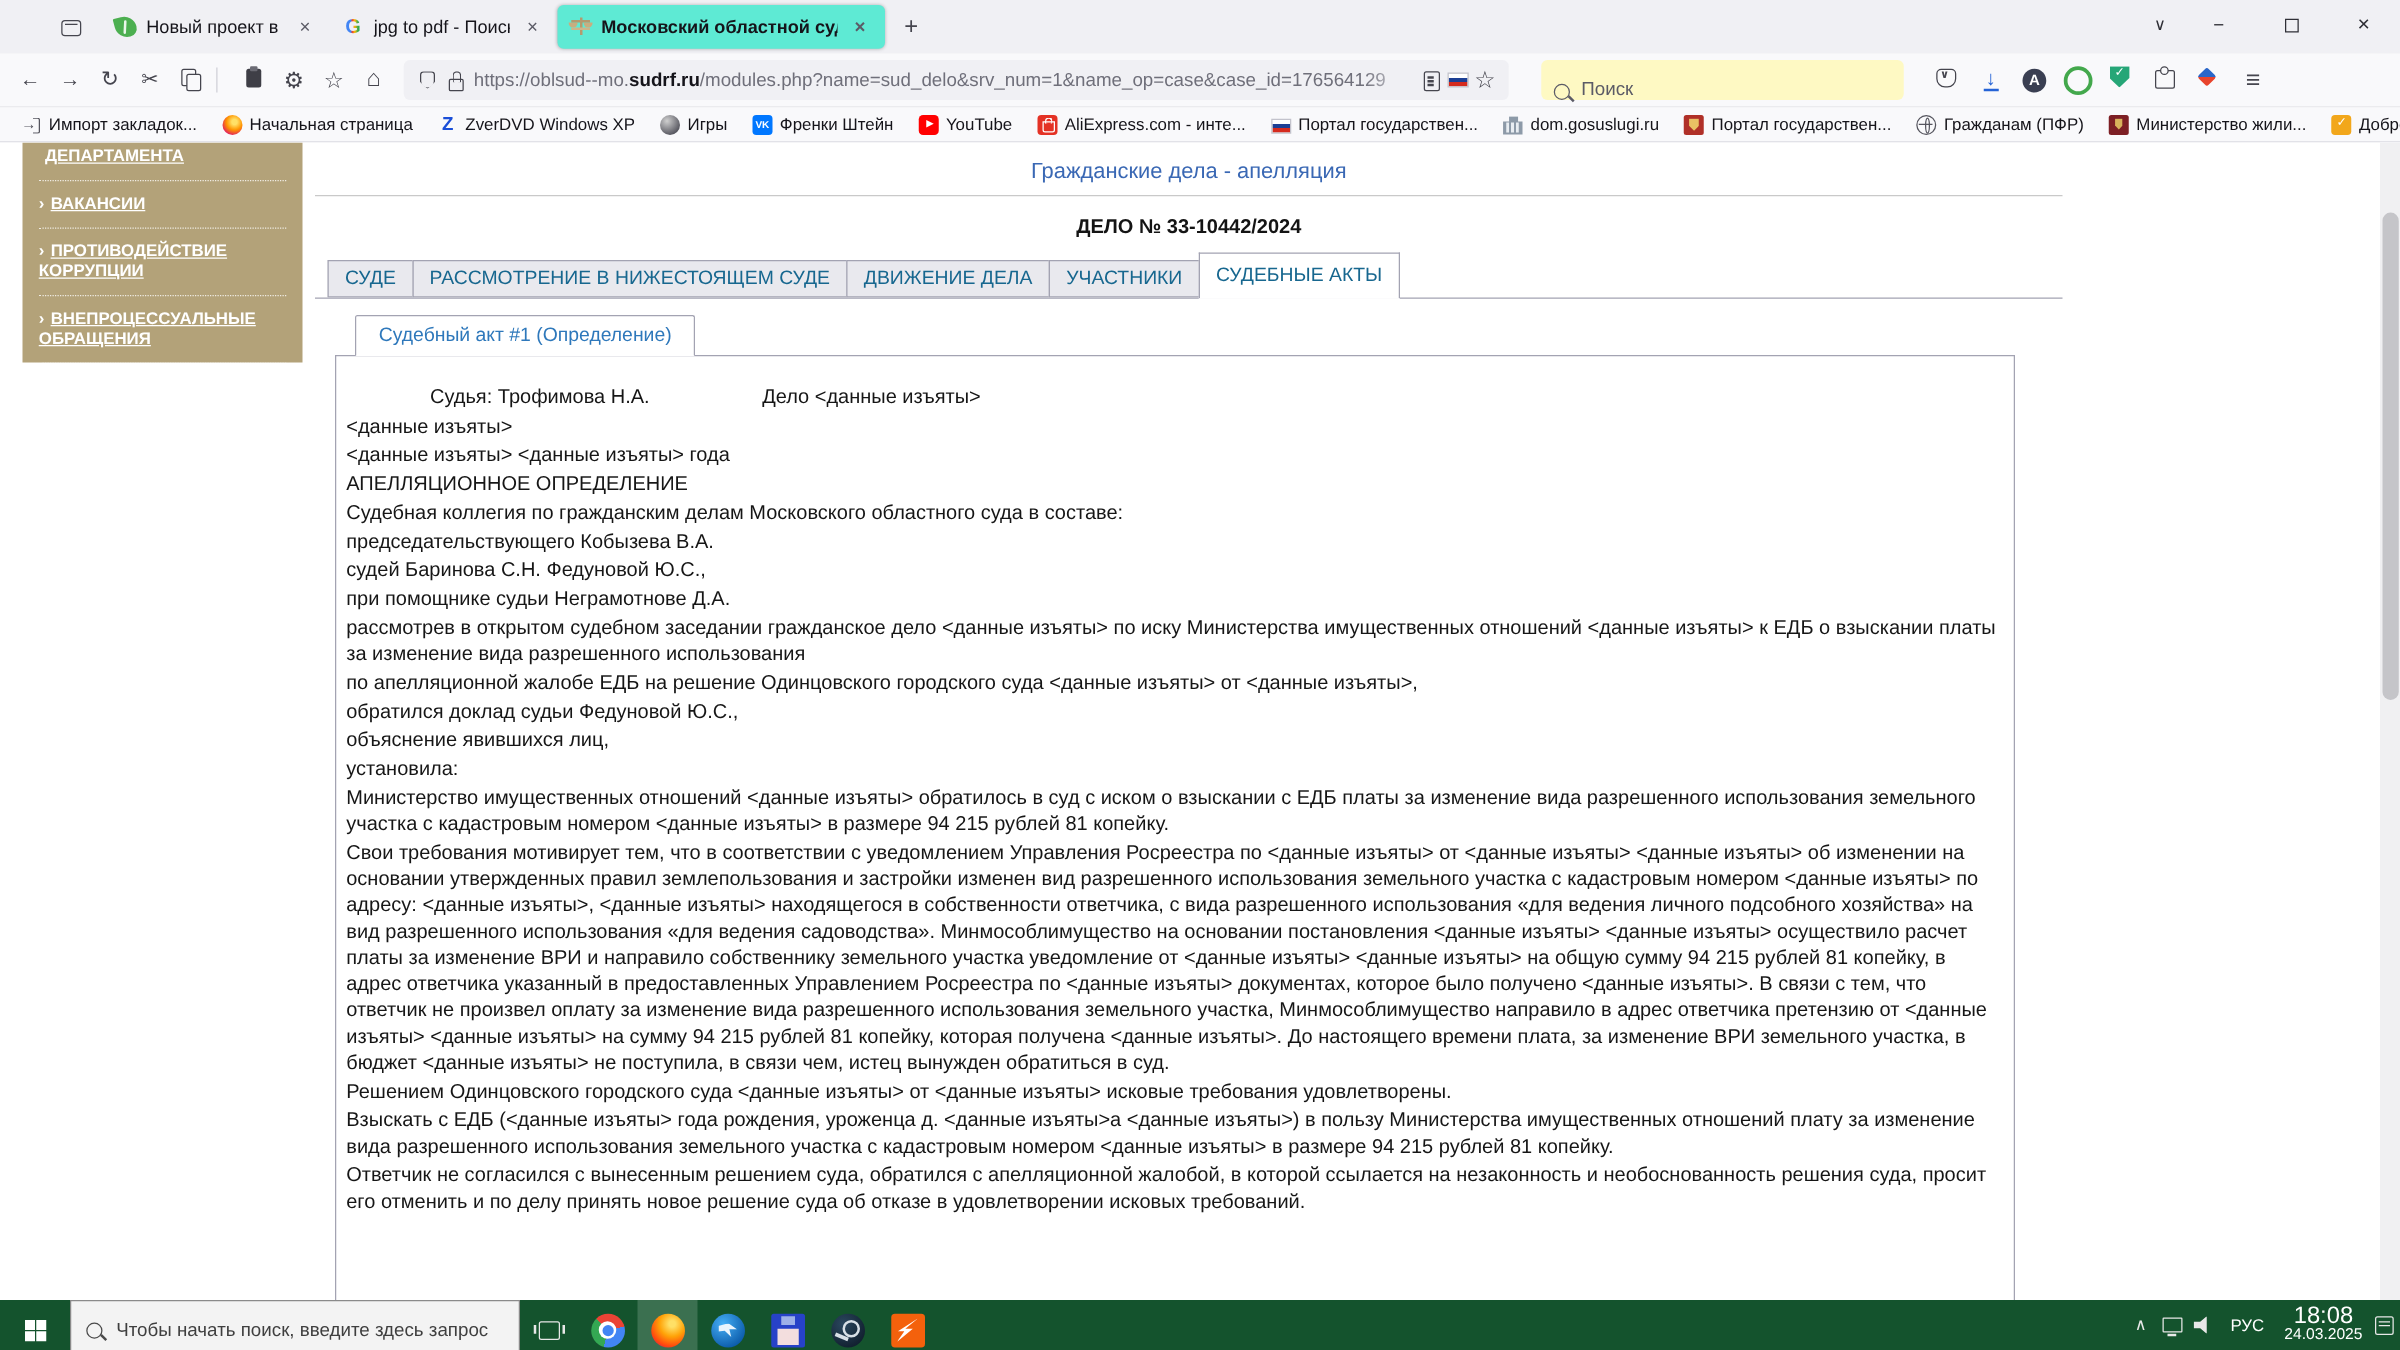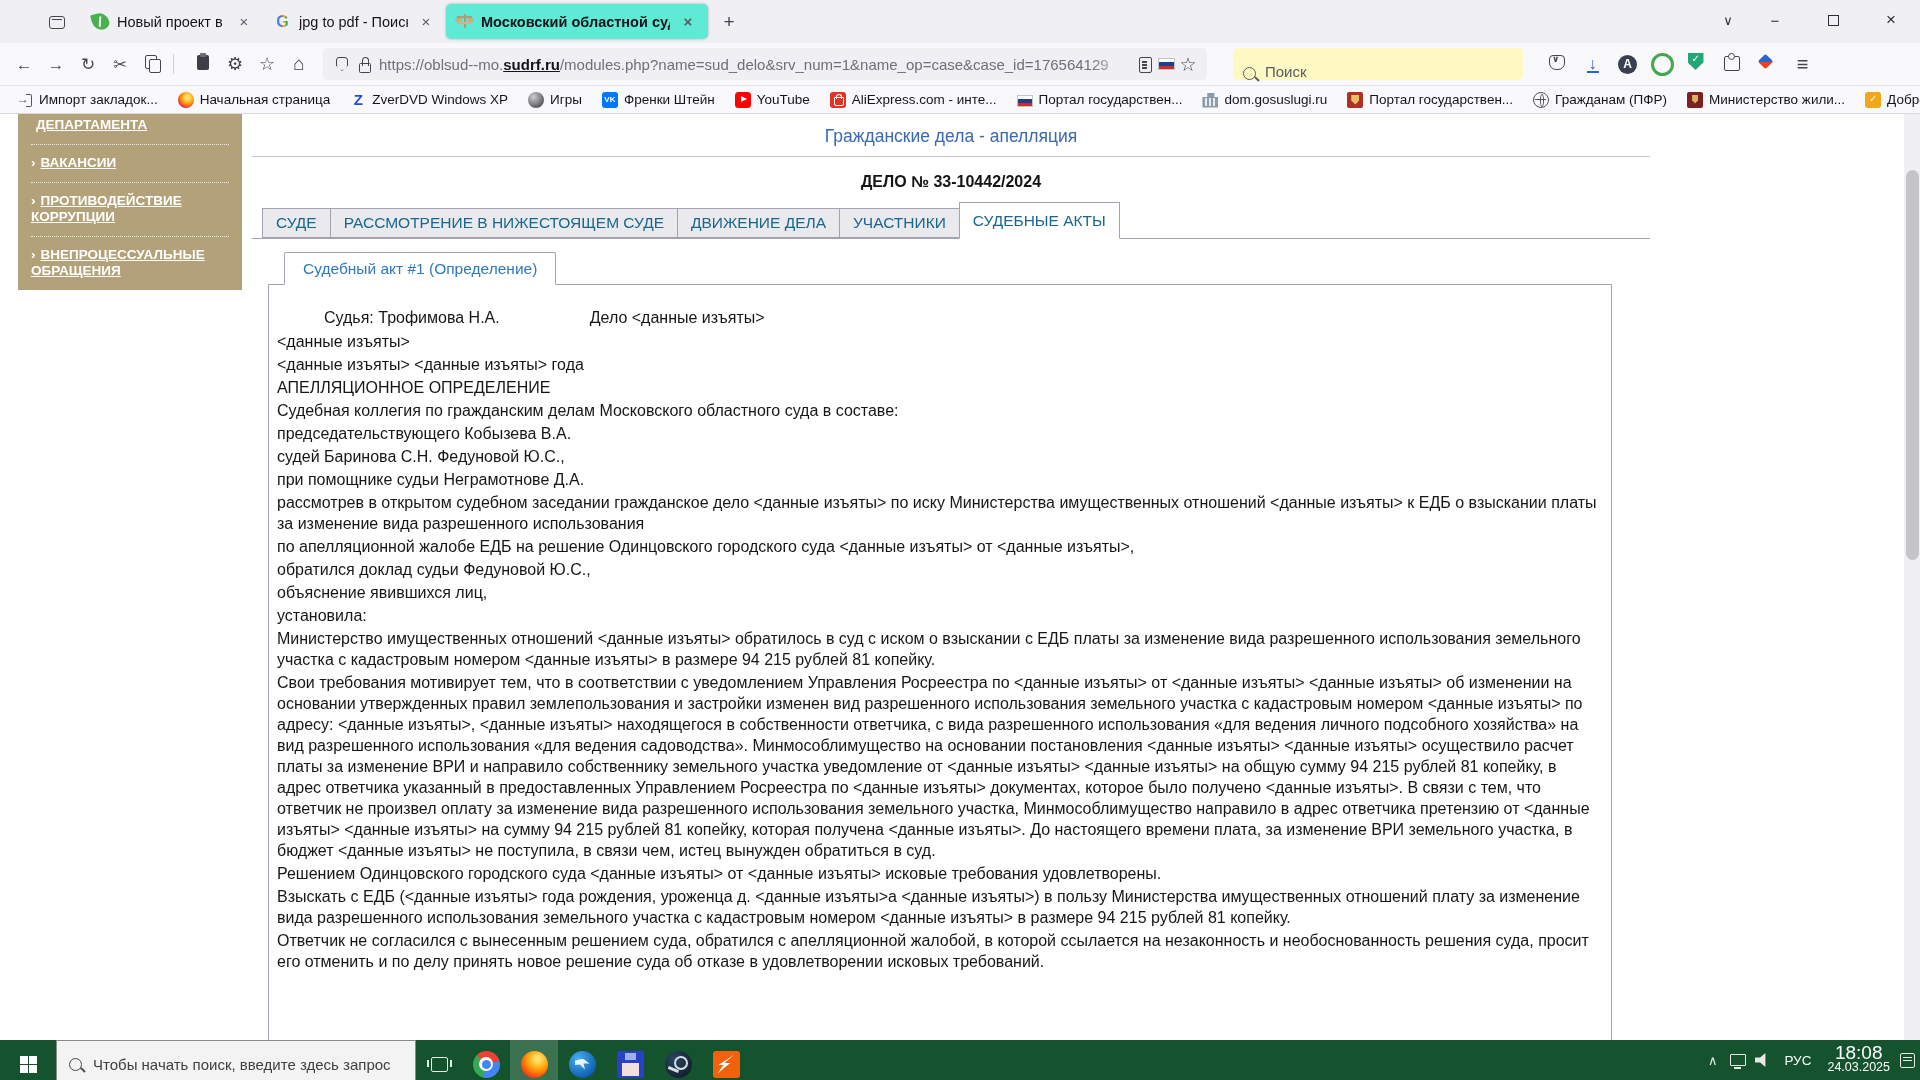--- a/index.html
+++ b/index.html
@@ -50,21 +50,21 @@
   .ic-paste::after { content:""; position:absolute; left:12px; top:4px; width:6px; height:4px; background:#6b6b74; border-radius:1px; }
   .ic-gear::before { content:"\2699"; font-size:18px; }
   .ic-star::before { content:"\2606"; font-size:18px; }
   .ic-home::before { content:"\2302"; font-size:19px; }
   .urlbar { height:32px; width:884px; margin-left:8px; background:#f0f0f4; border-radius:5px; display:flex; align-items:center; padding:0 8px; flex:none; position:relative; }
   .ic16 { width:22px; height:22px; display:flex; align-items:center; justify-content:center; position:relative; flex:none; color:#45454e; }
   .ic-shieldperm { width:12px; height:14px; border:1.5px solid #45454e; border-radius:3px 3px 6px 6px; clip-path:polygon(0 0,100% 0,100% 62%,50% 100%,0 62%); }
   .ic-lock::before { content:""; position:absolute; left:6px; top:10px; width:10px; height:8px; border:1.5px solid #45454e; border-radius:1.5px; }
   .ic-lock::after { content:""; position:absolute; left:8.5px; top:4px; width:5px; height:8px; border:1.5px solid #45454e; border-bottom:none; border-radius:5px 5px 0 0; }
   .url-text { font-size:15px; color:#15141a; white-space:nowrap; overflow:hidden; flex:1; margin-left:4px; position:relative; }
-  .url-text .dim { color:#6f6f7a; } .url-text .host { color:#15141a; font-weight:bold;text-decoration:underline; }
+  .url-text .dim { color:#6f6f7a; } .url-text .host { color:#15141a; font-weight:bold; }
   .url-fade { position:absolute; right:76px; top:0; bottom:0; width:40px; background:linear-gradient(90deg,rgba(240,240,244,0),#f0f0f4); }
   .ic-reader::before { content:""; position:absolute; left:6px; top:4px; width:11px; height:14px; border:1.5px solid #45454e; border-radius:2px; }
   .ic-reader::after { content:""; position:absolute; left:9px; top:8px; width:5px; height:1.5px; background:#45454e; box-shadow:0 3px 0 #45454e,0 6px 0 #45454e; }
   .ic-flag-ru { width:17px; height:12px; border:1px solid #c3c3cc; background:linear-gradient(#fff 33%,#1c3f94 33%,#1c3f94 66%,#d52b1e 66%); }
   .ic-bookmark-star::before { content:"\2606"; font-size:19px; }
   .searchbox { height:32px; width:290px; margin-left:26px; background:#fef9c3; border-radius:5px; display:flex; align-items:flex-end; padding:0 10px; flex:none; }
   .mag { width:13px; height:13px; border:1.7px solid #5b5b66; border-radius:50%; position:relative; flex:none; }
   .mag::after { content:""; position:absolute; left:10px; top:10px; width:6px; height:1.7px; background:#5b5b66; transform:rotate(45deg); }
   .search-ph { color:#5b5b66; font-size:15px; margin-left:9px; }
   .right-icons { position:absolute; right:100px; display:flex; align-items:center; }
@@ -128,21 +128,21 @@
   .title-hr { border:none; border-top:1px solid #c9c9c9; margin-top:9px; }
   .case-number { text-align:center; color:#141414; font-weight:bold; font-size:16px; margin-top:16px; }
   .case-tabs-wrap { display:flex; align-items:flex-end; height:37px; margin-top:11px; border-bottom:1px solid #a3a3b2; padding-left:10px; }
   .ctab { height:30px; background:#e9e9ee; border:1px solid #a3a3b2; margin-right:-1px; display:flex; align-items:center; padding:0 13px; color:#17678f; font-size:15.5px; white-space:nowrap; }
   .ctab.active { height:37px; background:#fff; border-bottom:1px solid #fff; margin-bottom:-1px; z-index:2; position:relative; }
   .acts-area { margin-top:13px; padding-left:16px; padding-right:38px; }
   .subtab { display:inline-block; border:1px solid #a3a3b2; border-bottom:1px solid #fff; background:#fff; position:relative; z-index:2; margin-bottom:-1px; margin-left:16px; padding:7px 18px 6px 18px; color:#2e78bb; font-size:15.5px; border-radius:2px 2px 0 0; }
   .docbox { border:1px solid #a3a3b2; background:#fff; min-height:770px; padding:20px 8px 0 8px; }
   .doc { font-size:16px; line-height:21px; color:#161616; }
   .doc-judge { display:flex; margin:2px 0 3px 0; }
-  .doc-judge .j-left { margin-left:47px; }
+  .doc-judge .j-left { margin-left:67px; }
   .doc-judge .j-right { margin-left:90px; }
   .doc p { margin:2px 0; }
 
   .pg-scrollbar { position:absolute; right:0; top:0; width:16px; height:926px; background:#f0f0f2; }
   .pg-thumb { position:absolute; left:1.5px; width:13px; top:56px; height:390px; background:#c5c5c9; border-radius:7px; }
 
   
   .taskbar { height:48px; background:#14532d; display:flex; align-items:stretch; flex:none; position:relative; color:#fff; }
   .start-btn { width:56px; display:flex; align-items:center; justify-content:center; }
   .winlogo { width:17px; height:17px; display:grid; grid-template-columns:8px 8px; grid-template-rows:8px 8px; gap:1px; }

